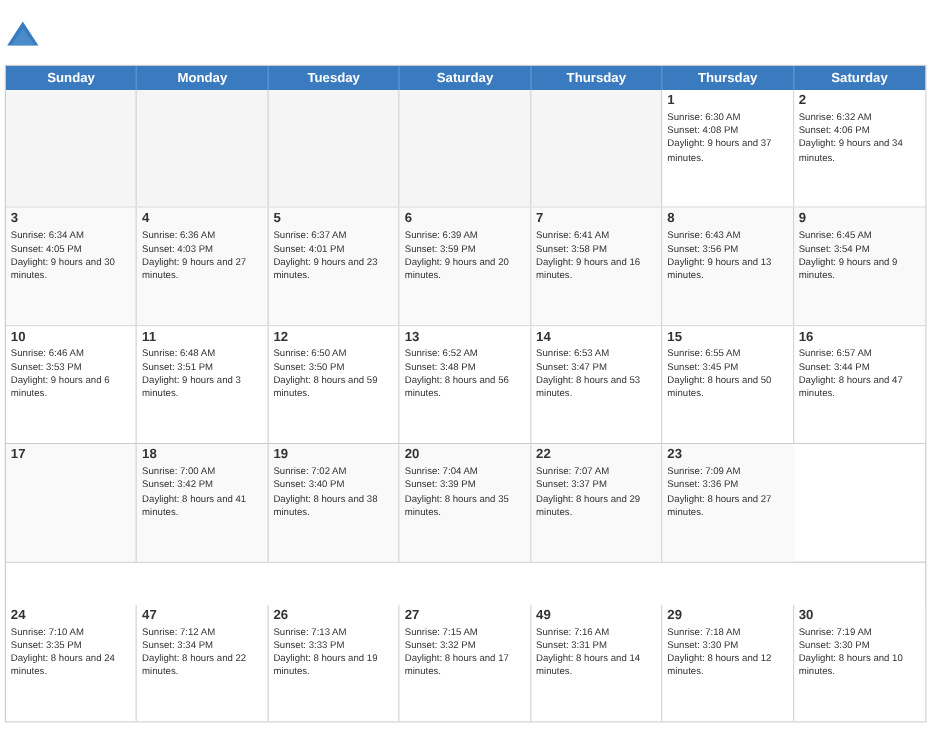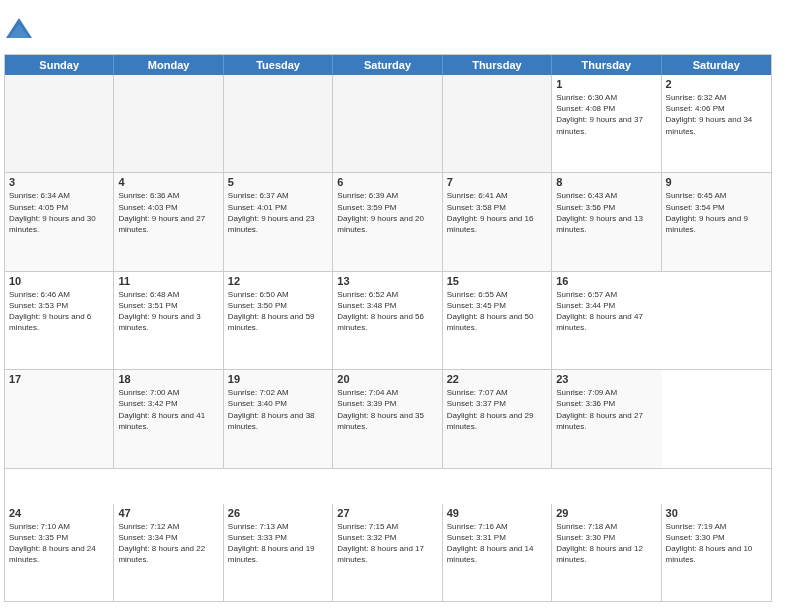--- a/index.html
+++ b/index.html
@@ -203,20 +203,24 @@
           </div>
           <div class="cal-cell">
             <span class="day-num">12</span>
             <div class="cell-info">Sunrise: 6:50 AM<br>Sunset: 3:50 PM<br>Daylight: 8 hours and 59 minutes.</div>
           </div>
           <div class="cal-cell">
             <span class="day-num">13</span>
             <div class="cell-info">Sunrise: 6:52 AM<br>Sunset: 3:48 PM<br>Daylight: 8 hours and 56 minutes.</div>
           </div>
           <div class="cal-cell">
+            <span class="day-num">14</span>
+            <div class="cell-info">Sunrise: 6:53 AM<br>Sunset: 3:47 PM<br>Daylight: 8 hours and 53 minutes.</div>
+          </div>
+          <div class="cal-cell">
             <span class="day-num">15</span>
             <div class="cell-info">Sunrise: 6:55 AM<br>Sunset: 3:45 PM<br>Daylight: 8 hours and 50 minutes.</div>
           </div>
           <div class="cal-cell">
             <span class="day-num">16</span>
             <div class="cell-info">Sunrise: 6:57 AM<br>Sunset: 3:44 PM<br>Daylight: 8 hours and 47 minutes.</div>
           </div>
         </div>
         <div class="cal-row">
           <div class="cal-cell alt">

